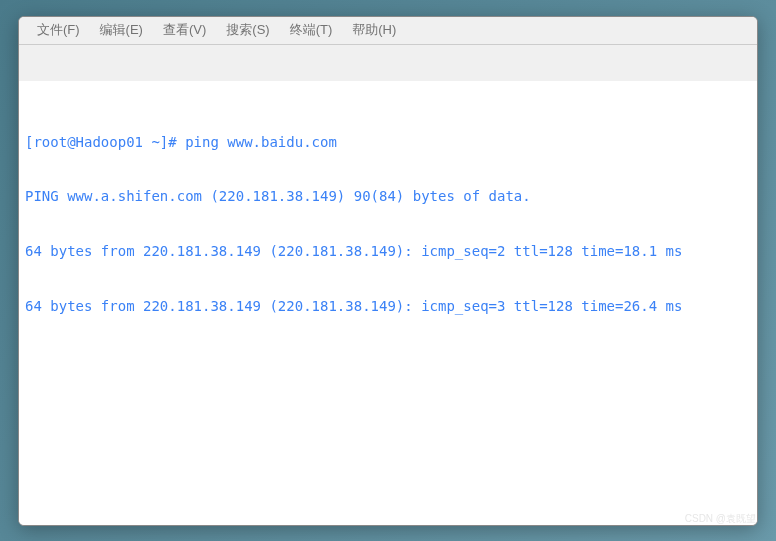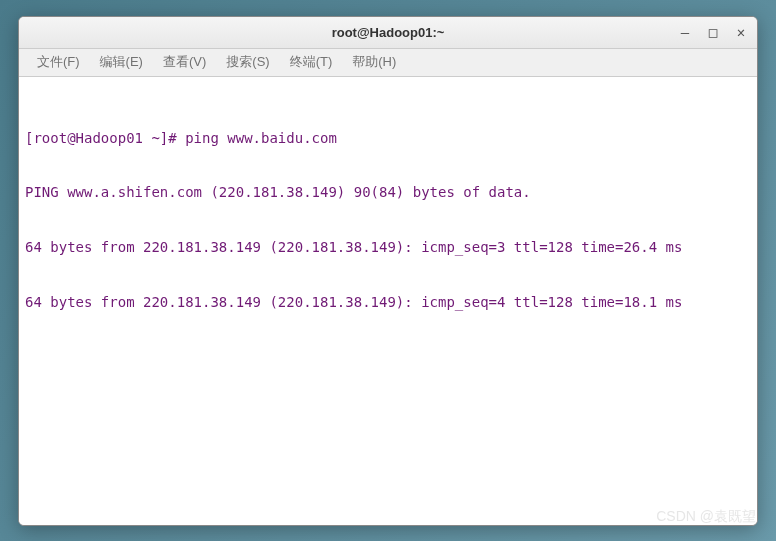--- a/index.html
+++ b/index.html
@@ -74,57 +74,50 @@
       color: #737373;
       cursor: pointer;
     }
     .terminal {
       flex: 1;
       background: #ffffff;
       padding: 16px 6px;
       font-family: "DejaVu Sans Mono", "Courier New", monospace;
       font-size: 14px;
       line-height: 1.3;
-      color: #701a75;
+      color: #3b82f6;
       overflow: hidden;
       white-space: pre;
+      margin-top: 36px;
     }
     .term-line {
       display: block;
     }
     .watermark {
       position: absolute;
       bottom: 15px;
       right: 20px;
       color: rgba(220,220,220,0.7);
-      font-size: 14px;
+      font-size: 10px;
       font-family: sans-serif;
     }
   </style>
 </head>
 <body>
 
 <div class="window">
-  <div class="titlebar">
-    <span class="title">root@Hadoop01:~</span>
-    <div class="window-controls">
-      <span class="win-btn">—</span>
-      <span class="win-btn">□</span>
-      <span class="win-btn">✕</span>
-    </div>
-  </div>
   <div class="menubar">
     <span class="menu-item">文件(F)</span>
     <span class="menu-item">编辑(E)</span>
     <span class="menu-item">查看(V)</span>
     <span class="menu-item">搜索(S)</span>
     <span class="menu-item">终端(T)</span>
     <span class="menu-item">帮助(H)</span>
   </div>
   <div class="terminal">
     <span class="term-line">[root@Hadoop01 ~]# ping www.baidu.com</span>
     <span class="term-line">PING www.a.shifen.com (220.181.38.149) 90(84) bytes of data.</span>
+    <span class="term-line">64 bytes from 220.181.38.149 (220.181.38.149): icmp_seq=2 ttl=128 time=18.1 ms</span>
     <span class="term-line">64 bytes from 220.181.38.149 (220.181.38.149): icmp_seq=3 ttl=128 time=26.4 ms</span>
-    <span class="term-line">64 bytes from 220.181.38.149 (220.181.38.149): icmp_seq=4 ttl=128 time=18.1 ms</span>
   </div>
 </div>
 
 <div class="watermark">CSDN @袁既望</div>
 
 </body></html>

